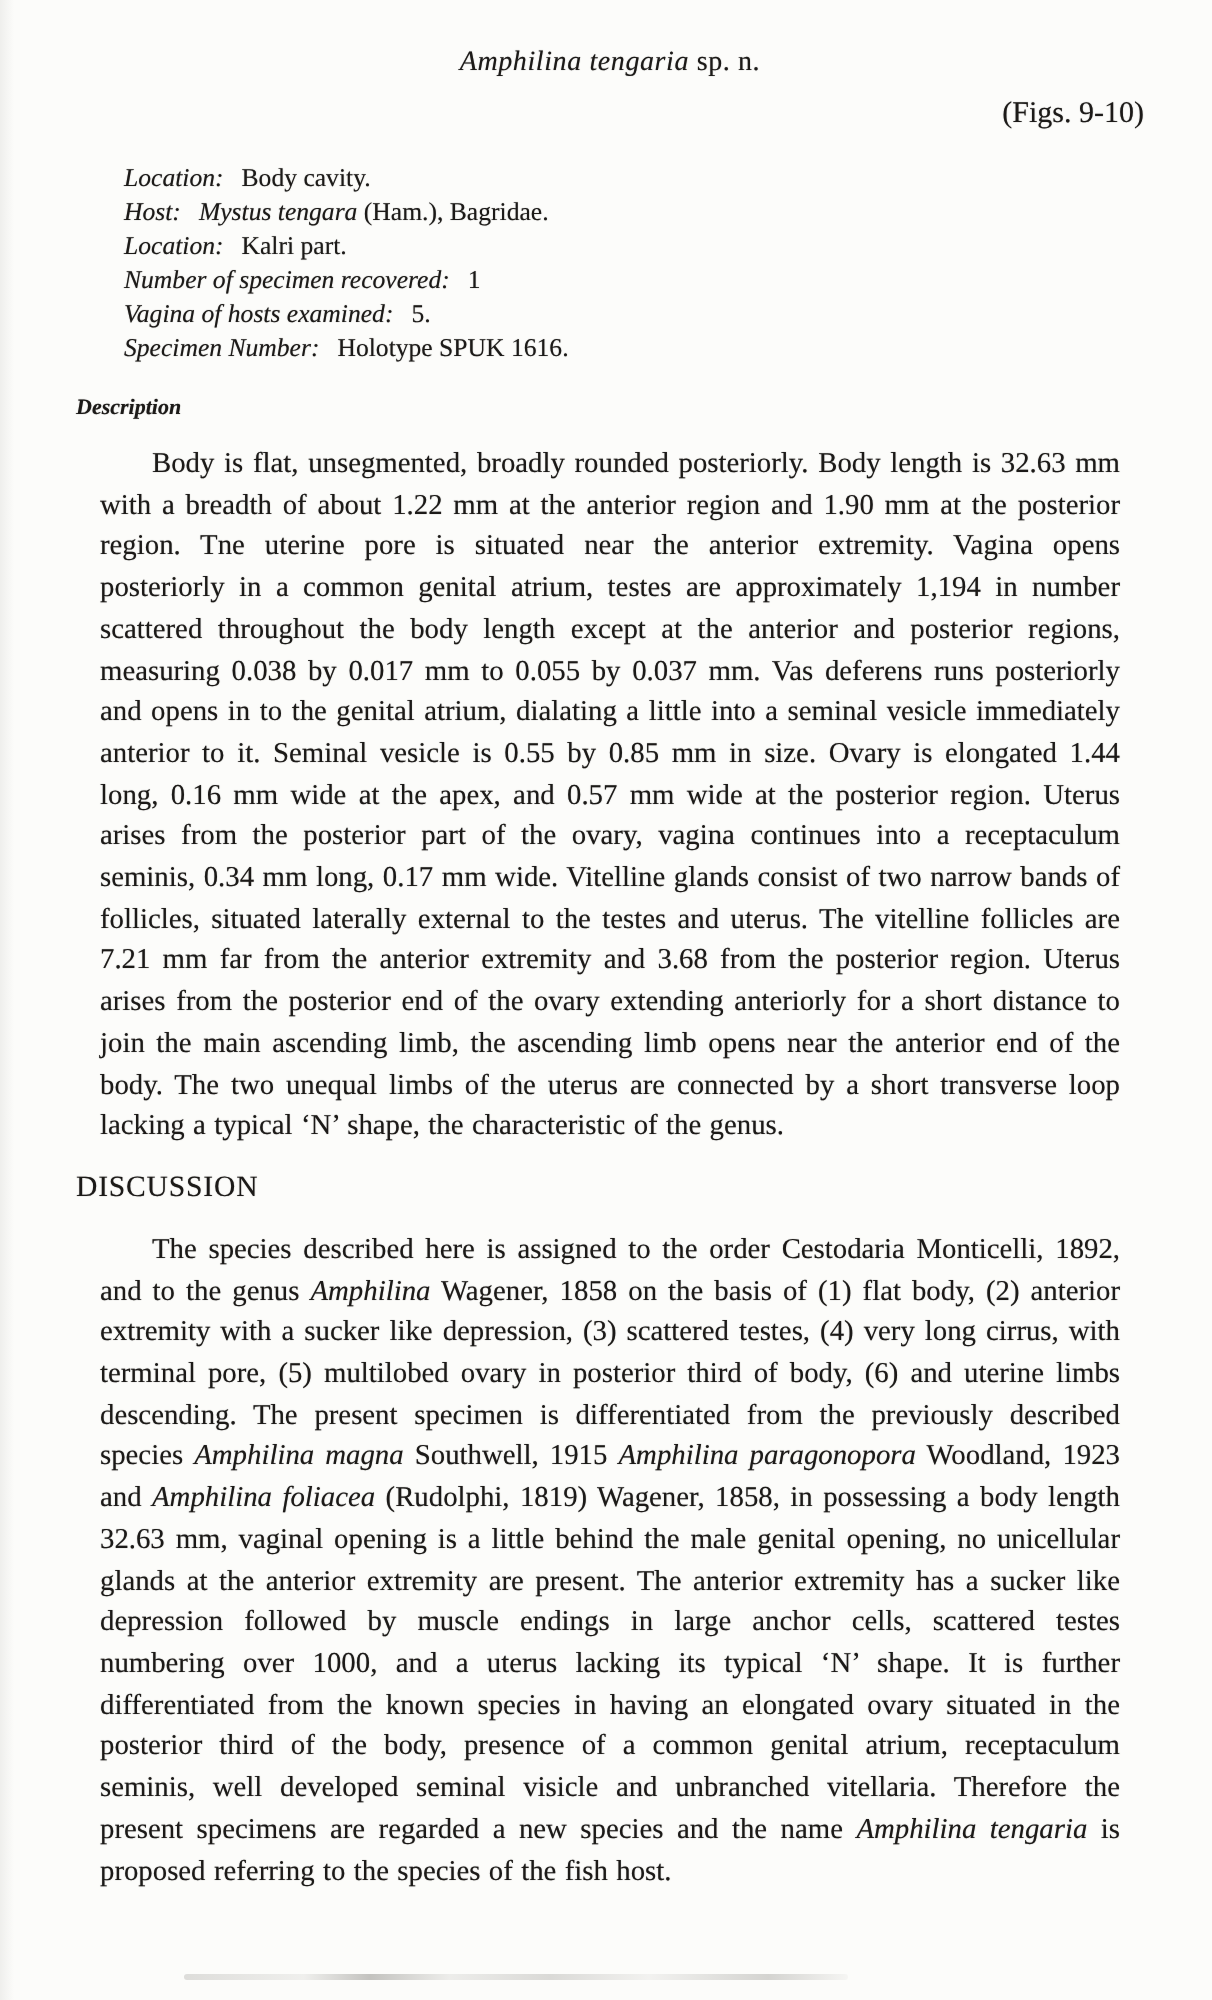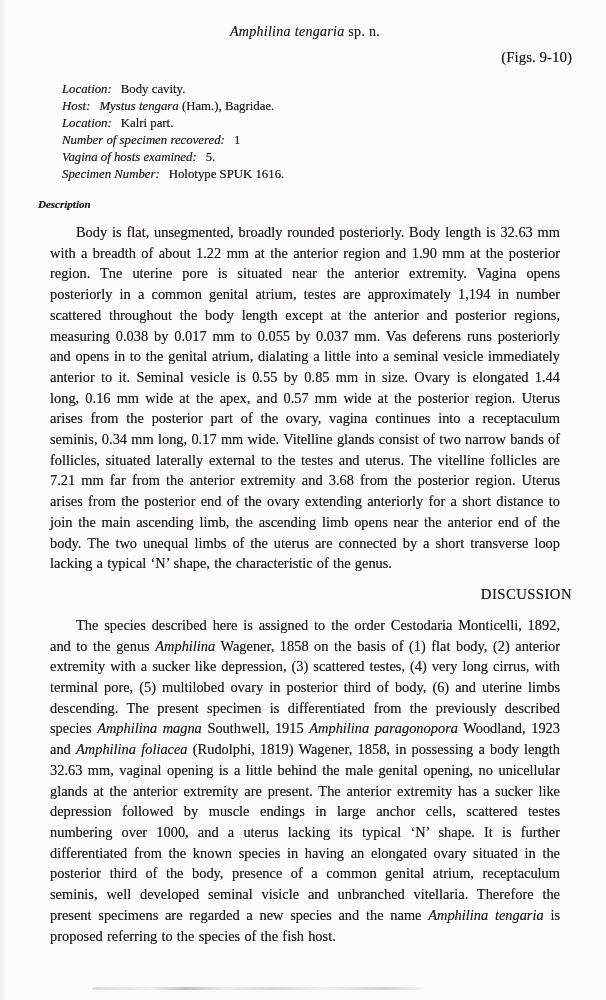--- a/index.html
+++ b/index.html
@@ -54,21 +54,21 @@
   .para {
     font-size: 14.4px;
     line-height: 20.7px;
     text-align: justify;
     text-indent: 26px;
     word-spacing: 0.6px;
     margin: 12px;
   }
   .para i { }
   .discussion-heading {
-    text-align: right;
+    text-align: left;
     font-size: 14.8px;
     letter-spacing: 0.4px;
     margin: 11px 0 8px 0;
   }
   .bottom-smudge {
     position: absolute;
     left: 92px;
     top: 987px;
     width: 332px;
     height: 3px;

